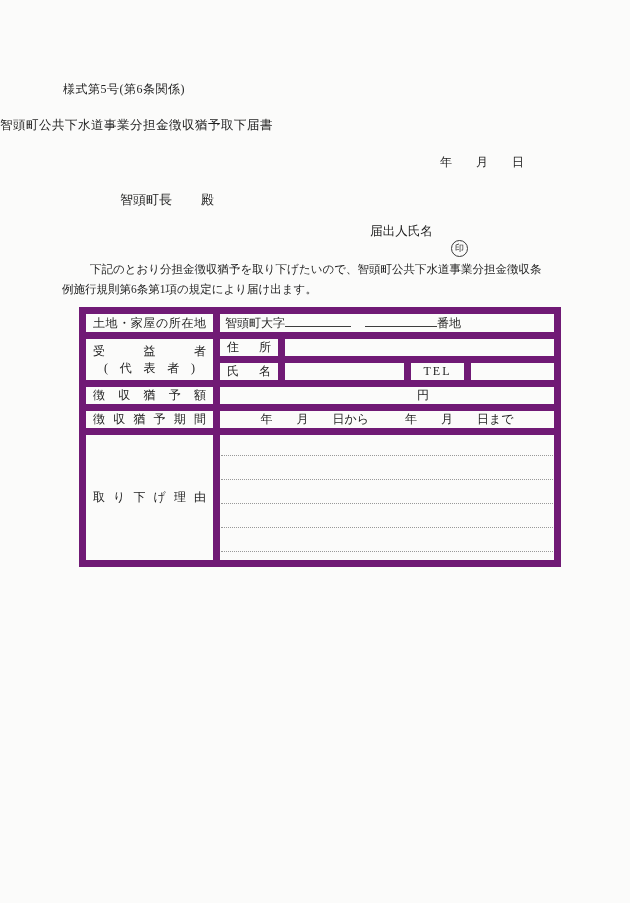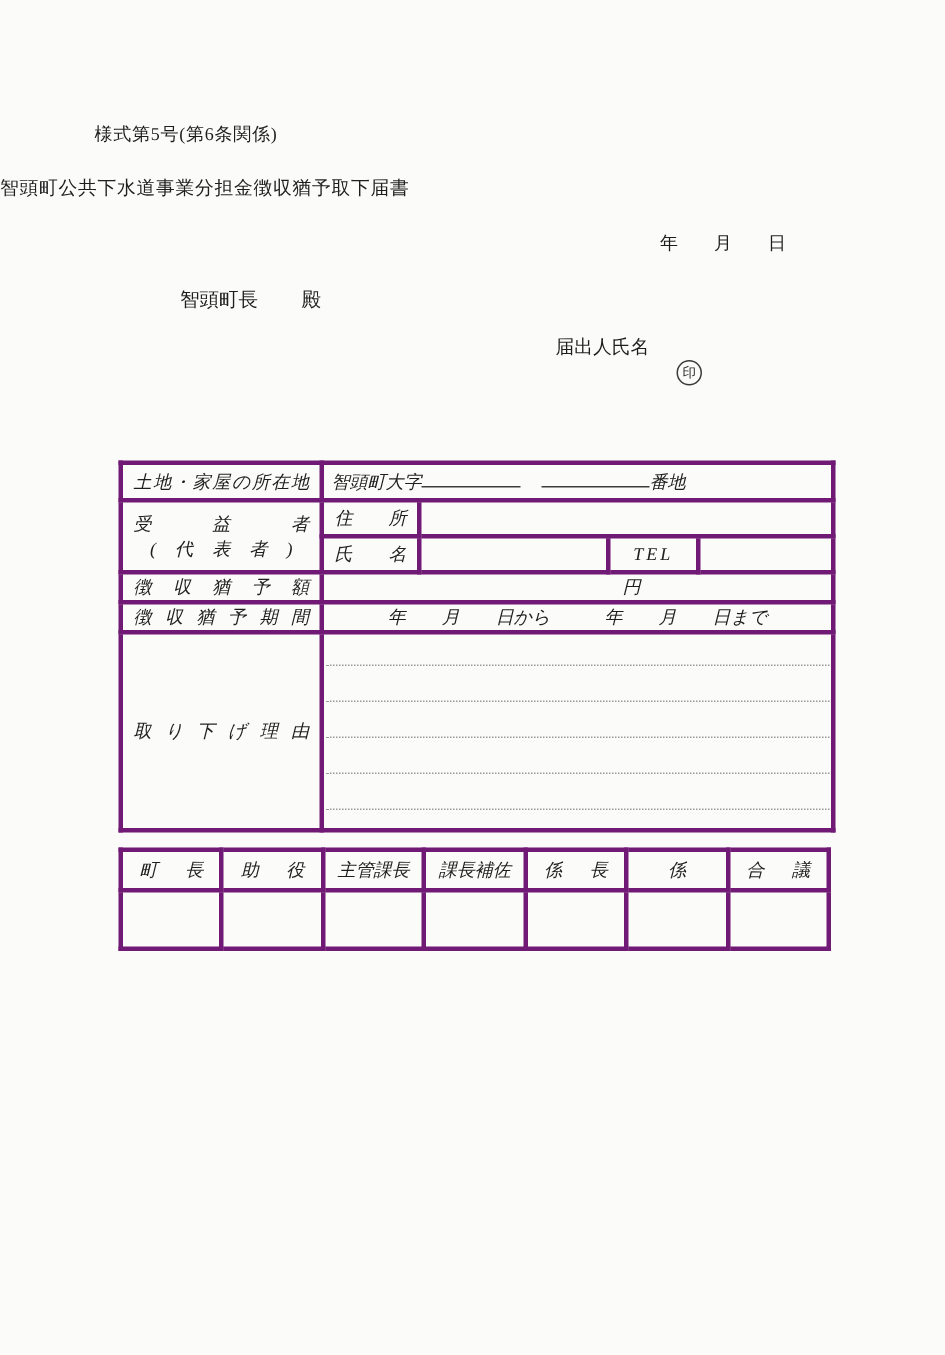--- a/index.html
+++ b/index.html
@@ -24,21 +24,21 @@
     width:15px;height:15px;border:1px solid #3a3a3a;border-radius:50%;
     font-size:9px;line-height:1;margin-left:116px;color:#2a2a2a;
   }
   .body-text{
     left:62px;top:259px;width:500px;
     font-size:11.5px;line-height:20px;
     text-indent:28px;white-space:pre-line;letter-spacing:0;
   }
 
   table{border-collapse:collapse;table-layout:fixed;}
-  td,th{border:3px solid #701a75;font-size:12px;font-weight:normal;padding:0;overflow:hidden;font-style:italic;}
+  td,th{border:7px solid #701a75;font-size:12px;font-weight:normal;padding:0;overflow:hidden;}
 
   .main-table{left:79px;top:307px;}
   .main-table{width:475px;}
   .jlabel{text-align:justify;text-align-last:justify;padding:0 7px;}
   .sublbl{text-align:justify;text-align-last:justify;padding:0 18px;font-size:12px;}
   .loc-val{padding-left:5px;}
   .uline{display:inline-block;height:11px;border-bottom:1px solid #3d3d3d;}
   .u-a{width:66px;}
   .u-b{width:72px;margin-left:14px;}
   .tel{ text-align:center;letter-spacing:2px;}
@@ -72,20 +72,22 @@
     <span>智頭町長</span><span class="dono">殿</span>
   </div>
 
   <div class="abs declarant">
     <span>届出人氏名</span>
     <span class="seal">
         <span>印</span>
       </span>
   </div>
 
+  <div class="abs body-text">下記のとおり分担金徴収猶予を取り下げたいので、智頭町公共下水道事業分担金徴収条
+例施行規則第6条第1項の規定により届け出ます。</div>
 
   <table class="abs main-table">
     <colgroup>
       <col style="width:134px">
         <col style="width:65px">
         <col style="width:126px">
         <col style="width:60px">
         <col style="width:90px">
     </colgroup>
     <tbody>
@@ -123,36 +125,14 @@
           <div class="dl"></div>
           <div class="dl"></div>
           <div class="dl"></div>
           <div class="dl"></div>
         </div>
       </td>
     </tr>
   </tbody>
     </table>
 
-  <table class="abs approval-table">
-    <tbody>
-        <tr>
-      <th class="th-spread">町長</th>
-      <th class="th-spread">助役</th>
-      <th class="th-center">主管課長</th>
-      <th class="th-center">課長補佐</th>
-      <th class="th-spread">係長</th>
-      <th class="th-center">係</th>
-      <th class="th-spread">合議</th>
-    </tr>
-    <tr>
-      <td></td>
-      <td></td>
-      <td></td>
-      <td></td>
-      <td></td>
-      <td></td>
-      <td></td>
-    </tr>
-  </tbody>
-    </table>
 
 </div>
 
 </body></html>

